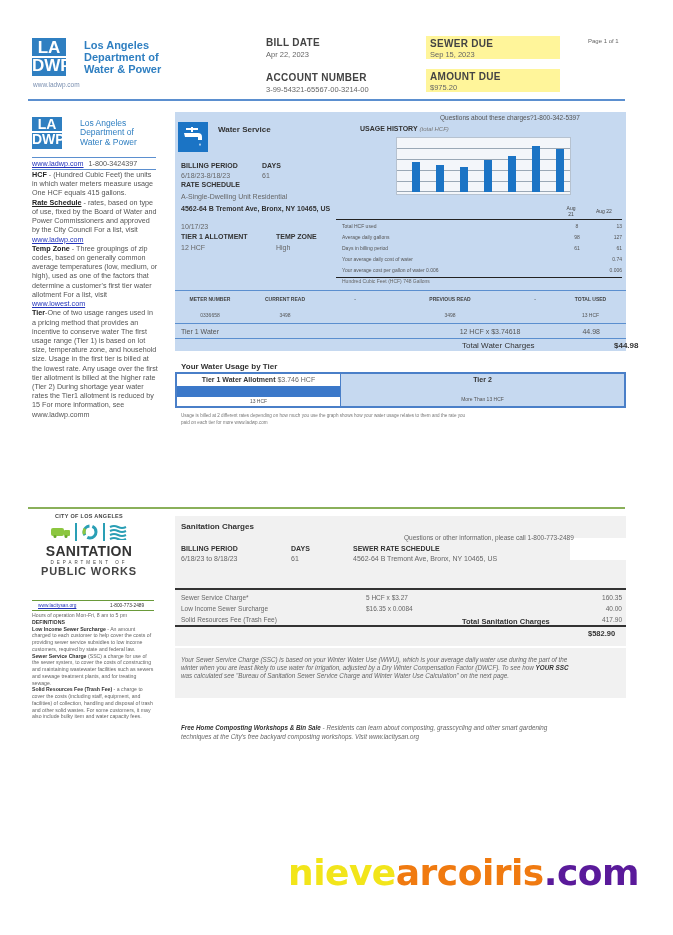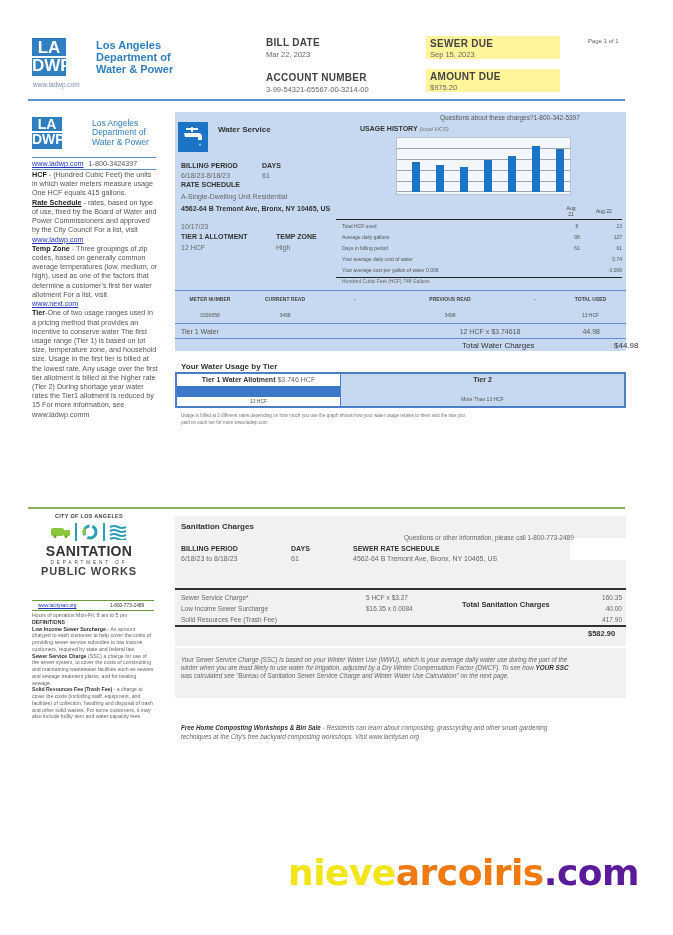--- a/index.html
+++ b/index.html
@@ -1,20 +1,20 @@
 <!DOCTYPE html>
 <html><head>
 <meta charset="utf-8">
 <style>
   * { box-sizing: border-box; margin: 0; padding: 0; }
   body { width: 673px; height: 935px; background: #fff; font-family: "Liberation Sans", sans-serif; color: #333; position: relative; overflow: hidden; font-size: 7px; }
   .abs { position: absolute; }
 
   
-  .ladwp-logo { display: flex; align-items: center; gap: 12px; }
+  .ladwp-logo { display: flex; align-items: center; }
   .la-box { background: #2f7fc1; color: #fff; font-weight: bold; font-family: "Liberation Sans", sans-serif; line-height: 0.95; text-align: center; }
   .la-box .top { border-bottom: 2px solid #fff; }
   .ladwp-text { color: #2f7fc1; font-weight: bold; line-height: 1.1; margin-left: 18px; }
   .hdr-label { font-weight: bold; font-size: 10px; color: #444; letter-spacing: 0.3px; }
   .hdr-value { font-size: 7.5px; color: #666; margin-top: 2px; }
   .yellow { background: #fff59a; padding: 2px 4px; }
   .blue-rule { height: 2px; background: #5b8fcf; }
 
   
   .left-text { font-size: 7.2px; line-height: 1.28; color: #555; }
@@ -54,21 +54,21 @@
   <div class="ladwp-text" style="font-size:11px;">
     <div>Los Angeles</div>
     <div>Department of</div>
     <div>Water &amp; Power</div>
   </div>
 </div>
 <div class="abs" style="left:33px; top:81px; font-size:6.5px; color:#7a8fb0;">www.ladwp.com</div>
 
 <div class="abs" style="left:266px; top:37px;">
   <div class="hdr-label">BILL DATE</div>
-  <div class="hdr-value">Mar 22, 2023</div>
+  <div class="hdr-value">Apr 22, 2023</div>
 </div>
 <div class="abs" style="left:266px; top:72px;">
   <div class="hdr-label">ACCOUNT NUMBER</div>
   <div class="hdr-value">3-99-54321-65567-00-3214-00</div>
 </div>
 <div class="abs yellow" style="left:426px; top:36px; width:134px; height:23px;">
   <div class="hdr-label">SEWER DUE</div>
   <div class="hdr-value" style="margin-top:1px;">Sep 15, 2023</div>
 </div>
 <div class="abs yellow" style="left:426px; top:69px; width:134px; height:23px;">
@@ -93,21 +93,21 @@
 <div class="abs left-text" style="left:32px; top:159px; width:126px;">
   <span class="lnk">www.ladwp.com</span>
   <span style="margin-left:3px;">1-800-3424397</span>
 </div>
 <div class="abs" style="left:32px; top:169px; width:124px; height:1px; background:#5b8fcf;"></div>
 <div class="abs left-text" style="left:32px; top:170px; width:126px;">
   <b>HCF</b><span> - (Hundred Cubic Feet) the units in which water meters measure usage One HCF equals 415 gallons.</span><br>
   <b style="text-decoration:underline;">Rate Schedule</b><span> - rates, based on type of use, fixed by the Board of Water and Power Commissioners and approved by the City Council For a list, visit</span><br>
   <span class="lnk">www.ladwp.com</span><br>
   <b>Temp Zone</b><span> - Three groupings of zip codes, based on generally common average temperatures (low, medium, or high), used as one of the factors that determine a customer's first tier water allotment For a list, visit</span><br>
-  <span class="lnk">www.next.com</span><br>
+  <span class="lnk">www.lowest.com</span><br>
   <b>Tier</b><span>-One of two usage ranges used in a pricing method that provides an incentive to conserve water The first usage range (Tier 1) is based on lot size, temperature zone, and household size. Usage in the first tier is billed at the lowest rate. Any usage over the first tier allotment is billed at the higher rate (Tier 2) During shortage year water rates the Tier1 allotment is reduced by 15 For more information, see www.ladwp.comm</span>
 </div>
 
 <div class="abs water-panel" style="left:175px; top:112px; width:451px; height:239px;"></div>
 
 <div class="abs tap-icon" style="left:178px; top:122px;">
   <svg width="24" height="24" viewBox="0 0 24 24">
     <rect x="5" y="3" width="12" height="2" fill="#fff"></rect>
     <rect x="10" y="2" width="2" height="5" fill="#fff"></rect>
     <path d="M3 8 h14 a4 4 0 0 1 4 4 v3 h-4 v-3 h-13 z" fill="#fff"></path>
@@ -204,21 +204,21 @@
     <span style="width: 71px; text-align: center;">13 HCF</span>
   </div>
 <div class="abs" style="left:175px; top:323px; width:451px; height:1px; background:#5b8fcf;"></div>
 <div class="abs" style="left:175px; top:324px; width:451px; height:14px; display:flex; align-items:center; font-size:7px; color:#555;">
   <span style="width:230px; padding-left:6px;">Tier 1 Water</span>
   <span style="width:170px; text-align:center;">12 HCF x $3.74618</span>
   <span style="flex:1; text-align:right; padding-right:26px;">44.98</span>
 </div>
 <div class="abs" style="left:175px; top:338px; width:451px; height:1px; background:#5b8fcf;"></div>
 <div class="abs" style="left:462px; top:341px; font-weight:normal; font-size:8px; color:#333;">Total Water Charges</div>
-<div class="abs" style="left:590px; top:341px; font-weight:normal; font-size:8px; color:#333;padding-left:24px;">$44.98</div>
+<div class="abs" style="left:590px; top:341px; font-weight:bold; font-size:8px; color:#333;padding-left:24px;">$44.98</div>
 
 <div class="abs sec-title" style="left:181px; top:362px;">Your Water Usage by Tier</div>
 <div class="abs tier-box" style="left:175px; top:372px; width:451px; height:36px; display:flex;">
   <div style="width:164px; display:flex; flex-direction:column; border-right:1px solid #4a7fc8;">
     <div style="height:12px; background:#fff; text-align:center; font-size:7px; font-weight:bold; color:#333; line-height:12px;">
       <span>Tier 1 Water Allotment</span>
       <span style="font-weight:normal; color:#666;">$3.746 HCF</span>
     </div>
     <div style="height:11px; background:#3b78c9;"></div>
     <div style="flex:1; background:#fff; text-align:center; font-size:5px; color:#555; line-height:9px;">13 HCF</div>
@@ -295,21 +295,21 @@
       <span style="width:150px">$16.35 x 0.0084</span>
       <span style="flex:1;text-align:right">40.00</span>
     </div>
     <div style="display: flex; height: 11px; align-items: center; font-size: 6.5px; color: rgb(102, 102, 102);">
       <span style="width:185px">Solid Resources Fee (Trash Fee)</span>
       <span style="width:150px"></span>
       <span style="flex:1;text-align:right">417.90</span>
     </div>
   </div>
 <div class="abs" style="left:175px; top:625px; width:451px; height:2px; background:#333;"></div>
-<div class="abs" style="left:462px; top:600px; font-weight:bold; font-size:7.5px; color:#333;">Total Sanitation Charges</div>
+<div class="abs" style="left:462px; top:617px; font-weight:bold; font-size:7.5px; color:#333;">Total Sanitation Charges</div>
 <div class="abs" style="left:588px; top:629px; font-weight:bold; font-size:7.5px; color:#333;">$582.90</div>
 
 <div class="abs gray-panel" style="left:175px; top:648px; width:451px; height:50px;"></div>
 <div class="abs" style="left:181px; top:656px; width:400px; font-size:6.3px; line-height:1.3; font-style:italic; color:#666;">
   <span>Your Sewer Service Charge (SSC) is based on your Winter Water Use (WWU), which is your average daily water use during the part of the winter when you are least likely to use water for irrigation, adjusted by a Dry Winter Compensation Factor (DWCF). To see how </span><b style="color:#333;">YOUR SSC</b><span> was calculated see "Bureau of Sanitation Sewer Service Charge and Winter Water Use Calculation" on the next page.</span>
 </div>
 
 <div class="abs" style="left:181px; top:724px; width:380px; font-size:6.3px; line-height:1.35; font-style:italic; color:#666;">
   <b style="color:#333;">Free Home Composting Workshops &amp; Bin Sale</b><span> - Residents can learn about composting, grasscycling and other smart gardening techniques at the City's free backyard composting workshops. Visit www.lacitysan.org</span>
 </div>

